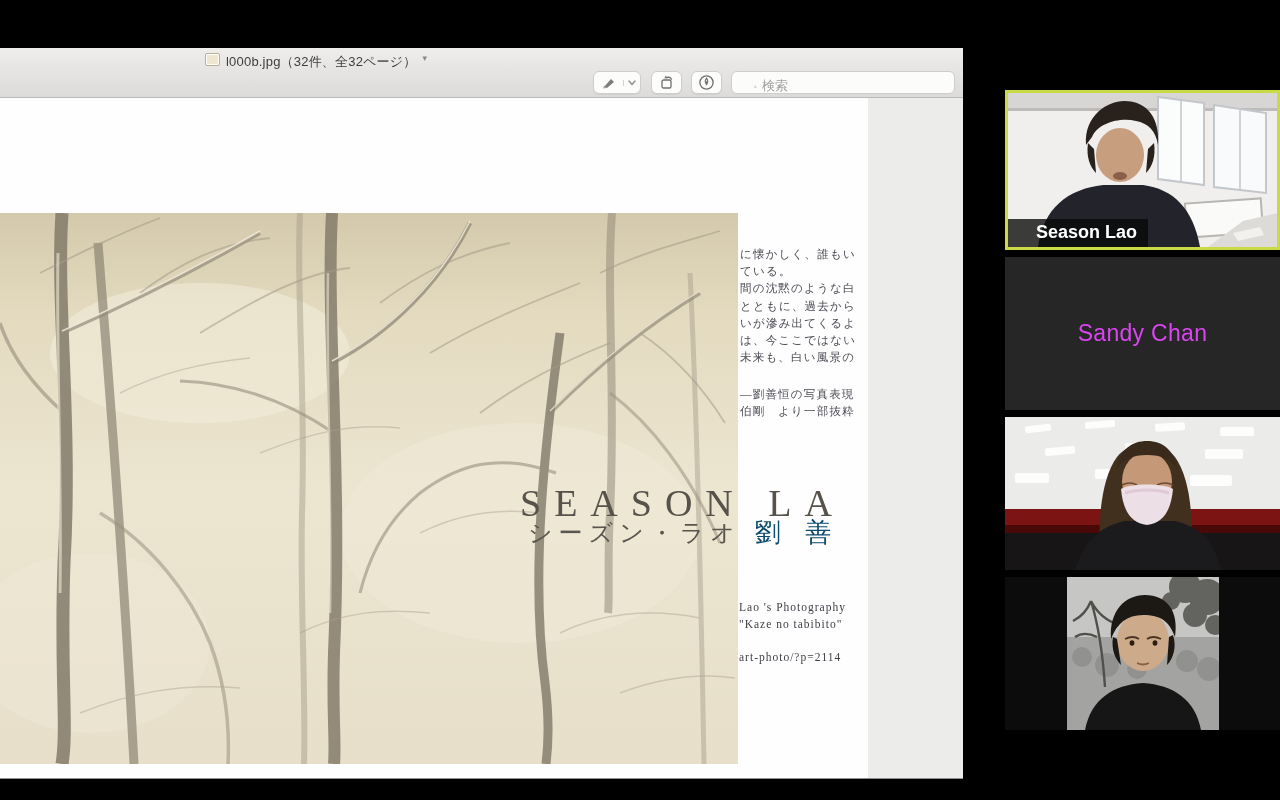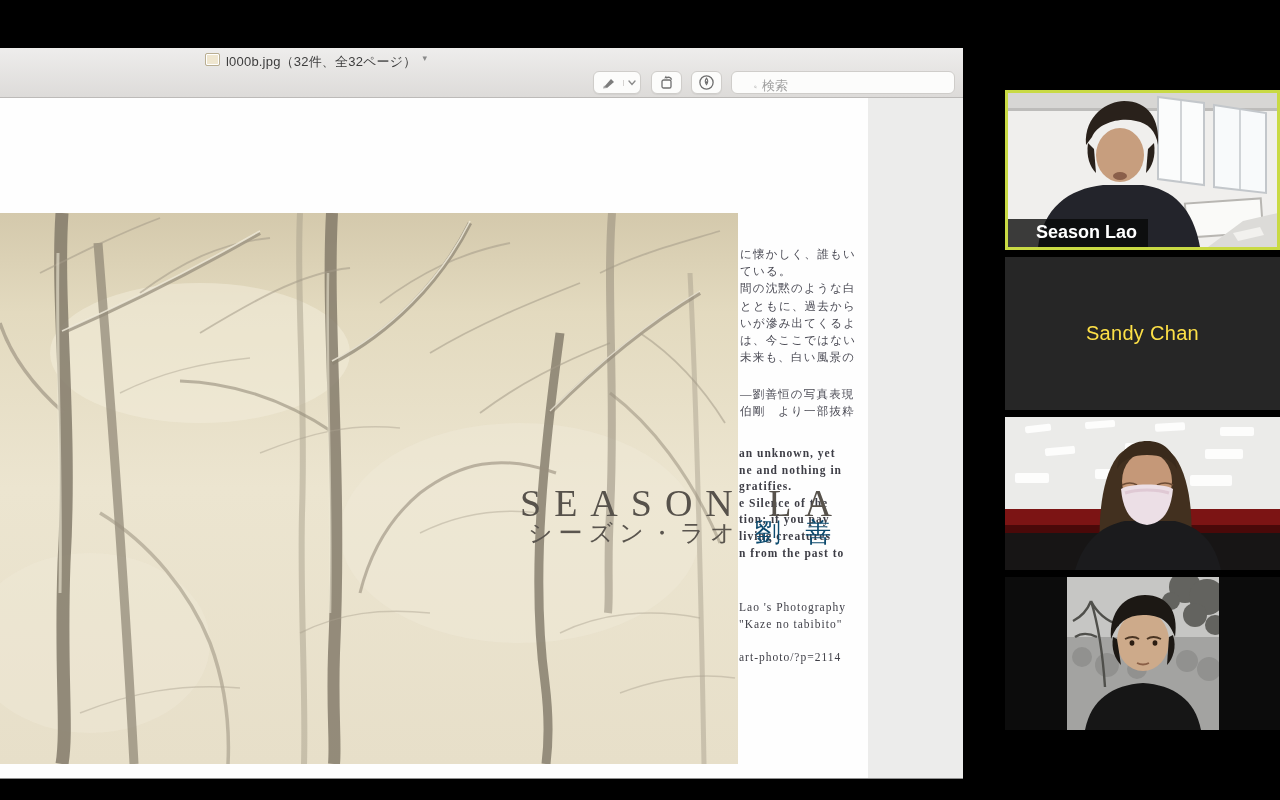--- a/index.html
+++ b/index.html
@@ -55,21 +55,21 @@
 
   
   .tile { overflow:hidden; }
   #tile-1 { left:1005px; top:90px; width:275px; height:160px;
             border:3px solid #c9da44; background:#e8e7e4;
             box-shadow:0 0 0 1px #e7f0a0 inset; }
   #tile-1-label { position:absolute; left:0; bottom:0; background:rgba(8,8,8,.78);
                   color:#fff; font-size:18px; font-weight:700; padding:3px 11px 4px 28px; }
   #tile-2 { left:1005px; top:257px; width:275px; height:153px; background:#262626;
             display:flex; align-items:center; justify-content:center; }
-  #tile-2-name { color:#fde047; font-size:20px; font-weight:500; letter-spacing:.3px; }
+  #tile-2-name { color:#d946ef; font-size:23px; font-weight:500; letter-spacing:.3px; }
   #tile-3 { left:1005px; top:417px; width:275px; height:153px; background:#101010; }
   #tile-4 { left:1005px; top:577px; width:275px; height:153px; background:#0c0c0c;
             display:flex; align-items:center; justify-content:center; }
   svg { display:block; }
 </style>
 </head>
 <body>
 
 <div id="stage">
 
@@ -174,29 +174,20 @@
         <div class="ja-line">とともに、過去から</div>
         <div class="ja-line">いが滲み出てくるよ</div>
         <div class="ja-line">は、今ここではない</div>
         <div class="ja-line">未来も、白い風景の</div>
       </div>
       <div id="ja-cred" class="abs">
         <div class="ja-line">―劉善恒の写真表現</div>
         <div class="ja-line">伯剛　より一部抜粋</div>
       </div>
 
-      <div id="en-col" class="abs">
-        <div class="en-line">an unknown, yet</div>
-        <div class="en-line">ne and nothing in</div>
-        <div class="en-line">gratifies.</div>
-        <div class="en-line">e Silence of the</div>
-        <div class="en-line">tion; if you pay</div>
-        <div class="en-line">living creatures</div>
-        <div class="en-line">n from the past to</div>
-      </div>
       <div id="en-cred" class="abs">
         <div class="en-line" style="font-weight:normal">Lao 's Photography</div>
         <div class="en-line" style="font-weight:normal">"Kaze no tabibito"</div>
       </div>
       <div id="en-link" class="abs">
         <div class="en-line" style="font-weight:normal">art-photo/?p=2114</div>
       </div>
 
       <div id="doc-heading-en" class="abs serif">SEASON LA</div>
       <div id="doc-heading-sub" class="abs serif">

